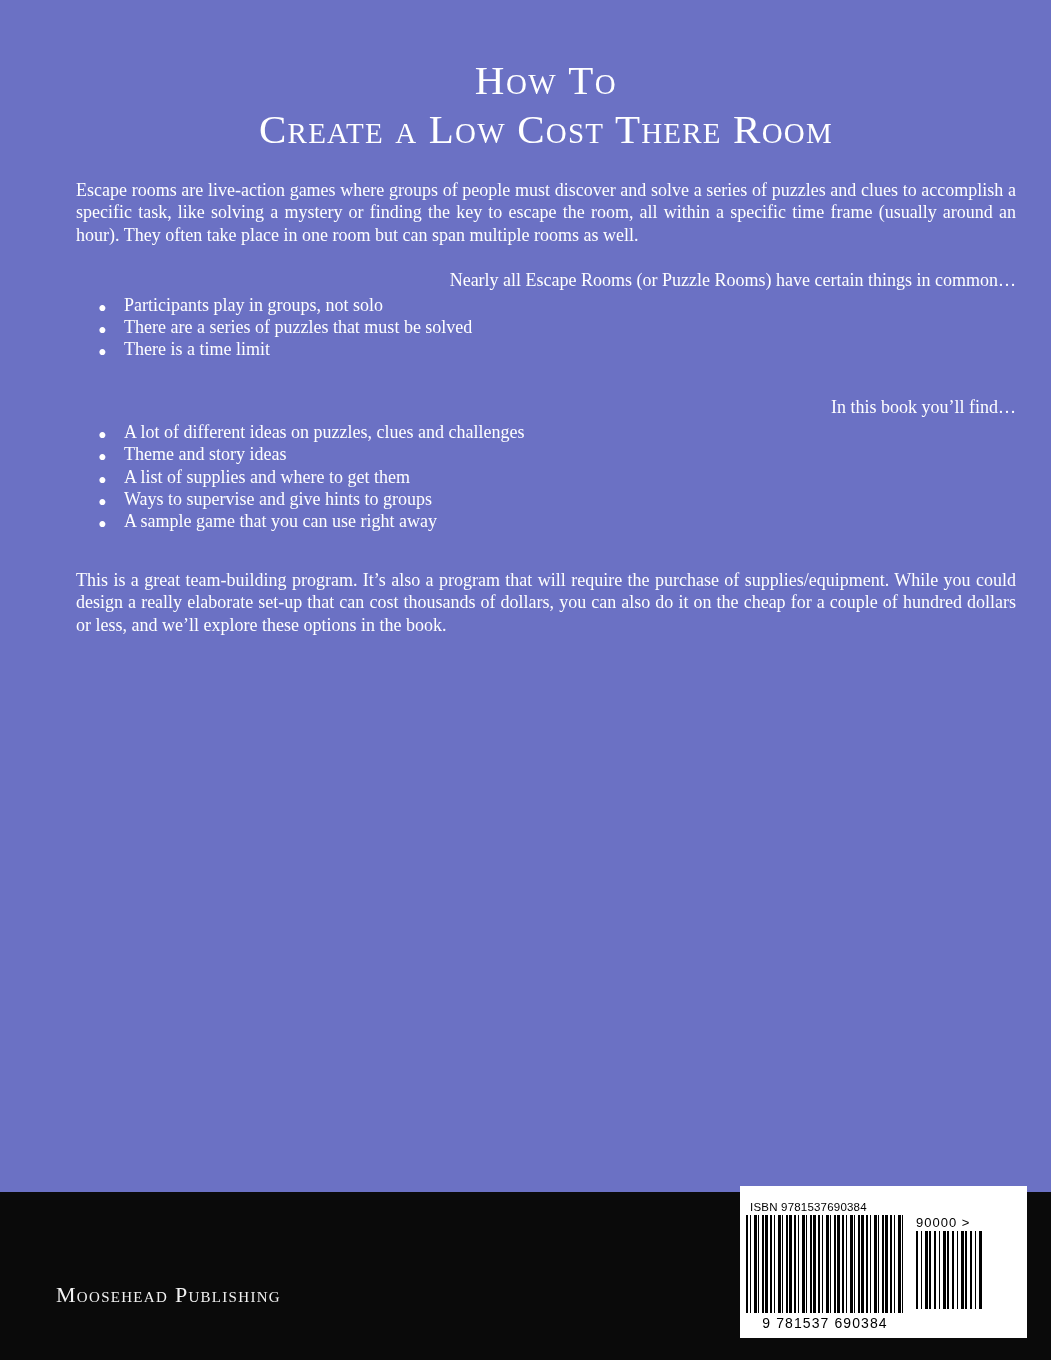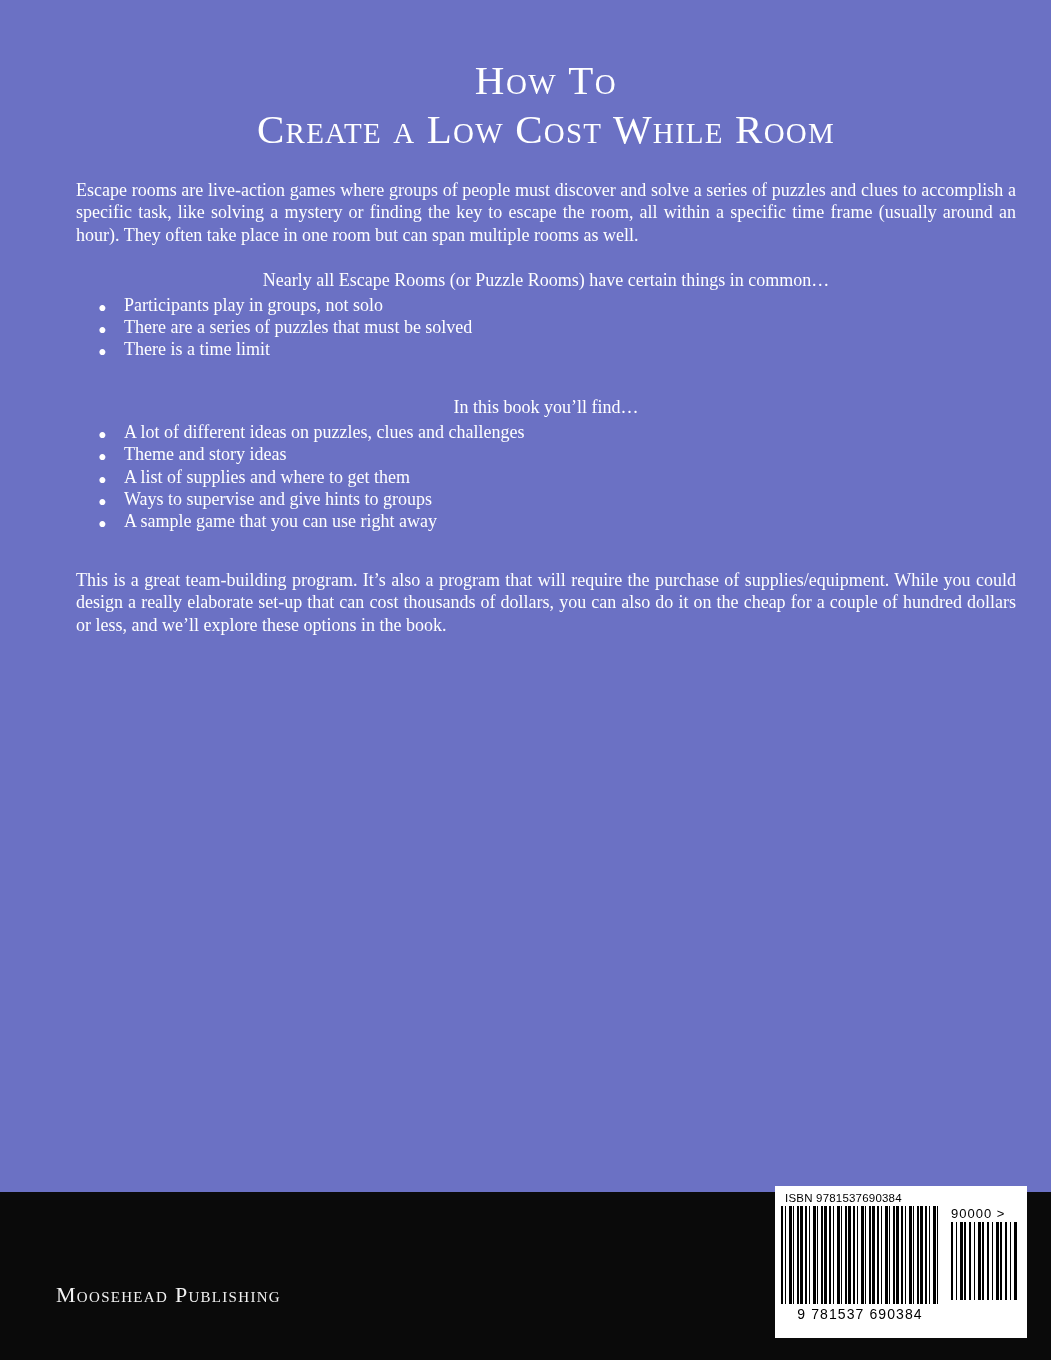--- a/index.html
+++ b/index.html
@@ -53,21 +53,21 @@
     margin-top: 26px;
   }
   .para {
     margin: 0 0 22px 0;
     text-align: justify;
     text-justify: inter-word;
     hyphens: auto;
   }
   .para.lead-in {
     margin-bottom: 2px;
-    text-align: center;
+    text-align: right;
   }
   ul.bullets {
     list-style: none;
     margin: 0 0 22px 0;
     padding: 0;
   }
   ul.bullets li {
     position: relative;
     padding-left: 48px;
     margin: 0;
@@ -99,24 +99,24 @@
     color: #f2f2f2;
     font-size: 22px;
     letter-spacing: 1.3px;
     font-variant: small-caps;
     text-align: center;
   }
   .barcode-box {
     position: absolute;
     right: 24px;
     bottom: 22px;
-    width: 252px;
+    width: 287px;
     height: 152px;
     background: #ffffff;
-    padding: 5px 6px 4px 6px;
+    padding: 14px 6px 4px 6px;
     box-sizing: border-box;
     font-family: "Liberation Sans", sans-serif;
   }
   .isbn-text {
     font-size: 11.5px;
     color: #000;
     letter-spacing: 0.2px;
     padding-left: 4px;
     height: 15px;
     line-height: 15px;
@@ -173,21 +173,21 @@
 </style>
 </head>
 <body>
 
 <div class="page">
 
   <div class="content">
 
     <div class="title-block">
       <div class="title-line1">How To</div>
-      <div class="title-line2">Create a Low Cost While Room</div>
+      <div class="title-line2">Create a Low Cost There Room</div>
     </div>
 
     <div class="body-text">
 
       <p class="para">Escape rooms are live-action games where groups of people must discover and solve a series of puzzles and clues to accomplish a specific task, like solving a mystery or finding the key to escape the room, all within a specific time frame (usually around an hour). They often take place in one room but can span multiple rooms as well.</p>
 
       <p class="para lead-in">Nearly all Escape Rooms (or Puzzle Rooms) have certain things in common…</p>
       <ul class="bullets">
         <li>Participants play in groups, not solo</li>
         <li>There are a series of puzzles that must be solved</li>

